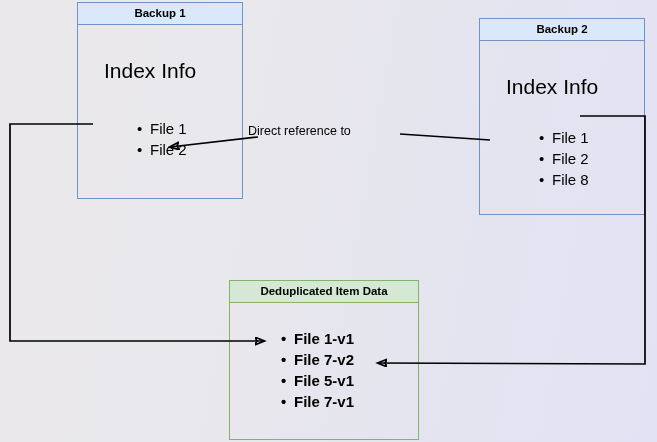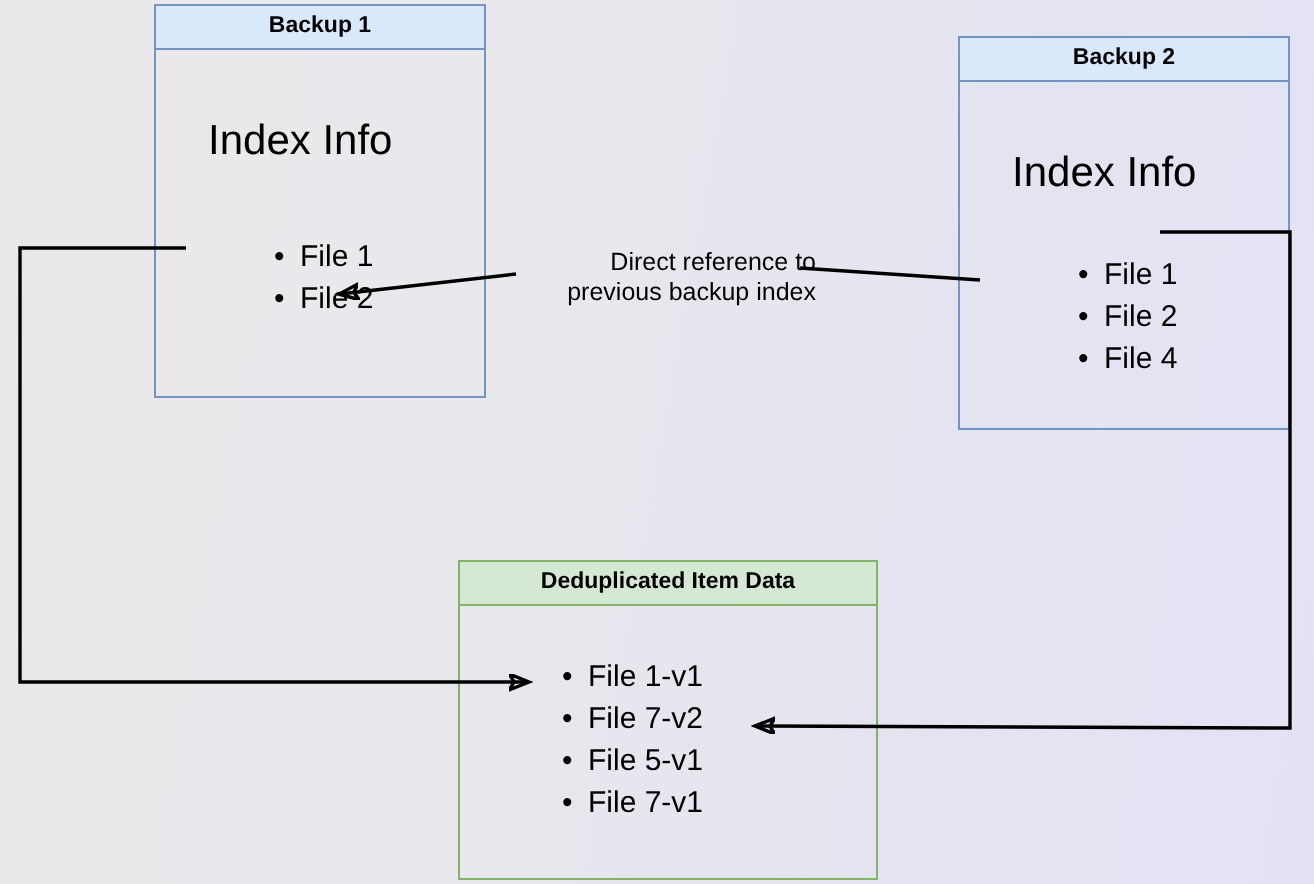--- a/index.html
+++ b/index.html
@@ -83,21 +83,21 @@
     left: -13px;
     top: 0;
     font-size: 15px;
   }
 
   .center-label {
     position: absolute;
     font-size: 12.5px;
     line-height: 15px;
     color: #000;
-    text-align: right;
+    text-align: left;
     white-space: nowrap;
   }
 
   svg.edges {
     position: absolute;
     left: 0; top: 0;
     width: 657px;
     height: 442px;
     pointer-events: none;
   }
@@ -123,40 +123,39 @@
     </div>
   </div>
 
   <div class="box blue" style="left:447px; top:18px; width:166px; height:197px;">
     <div class="box-header">Backup 2</div>
     <div class="box-body" style="height:173px;">
       <div class="index-label" style="left:26px; top:34px;">Index Info</div>
       <ul class="file-list" style="left:56px; top:86px;">
         <li>File 1</li>
         <li>File 2</li>
-        <li>File 4</li>
+        <li>File 8</li>
       </ul>
     </div>
   </div>
 
-  <div class="box green" style="left:229px; top:280px; width:210px; height:160px;">
+  <div class="box green" style="left:229px; top:280px; width:190px; height:160px;">
     <div class="box-header">Deduplicated Item Data</div>
-    <div class="box-body" style="height:136px;">
+    <div class="box-body" style="height:136px;font-weight:bold;">
       <ul class="file-list" style="left:48px; top:25px;">
         <li>File 1-v1</li>
         <li>File 7-v2</li>
         <li>File 5-v1</li>
         <li>File 7-v1</li>
       </ul>
     </div>
   </div>
 
   <div class="center-label" style="left:248px; top:124px; width:160px;">
     <div>Direct reference to</div>
-    <div>previous backup index</div>
   </div>
 
   <svg class="edges" viewBox="0 0 657 442" xmlns="http://www.w3.org/2000/svg">
     <defs>
       <marker id="arrowEnd" markerWidth="12" markerHeight="12" refX="9.5" refY="4" orient="auto" markerUnits="userSpaceOnUse">
         <path d="M0,0 L10,4 L0,8 L2.6,4 Z" fill="#000" stroke="none"></path>
       </marker>
     </defs>
 
     <path d="M 93 124 L 10 124 L 10 341 L 264 341" marker-end="url(#arrowEnd)"></path>

